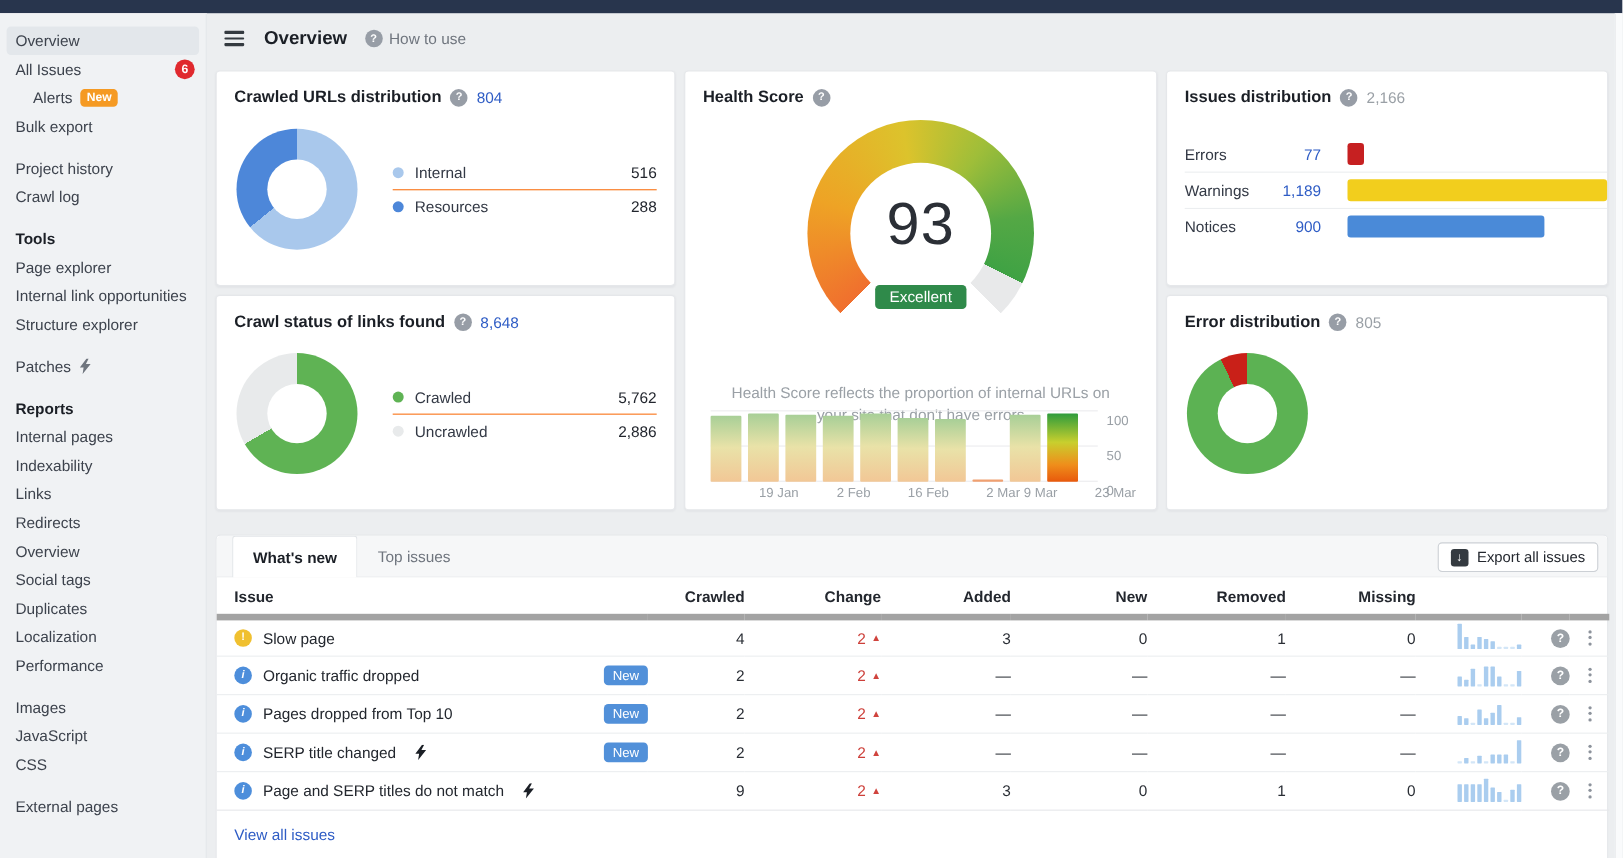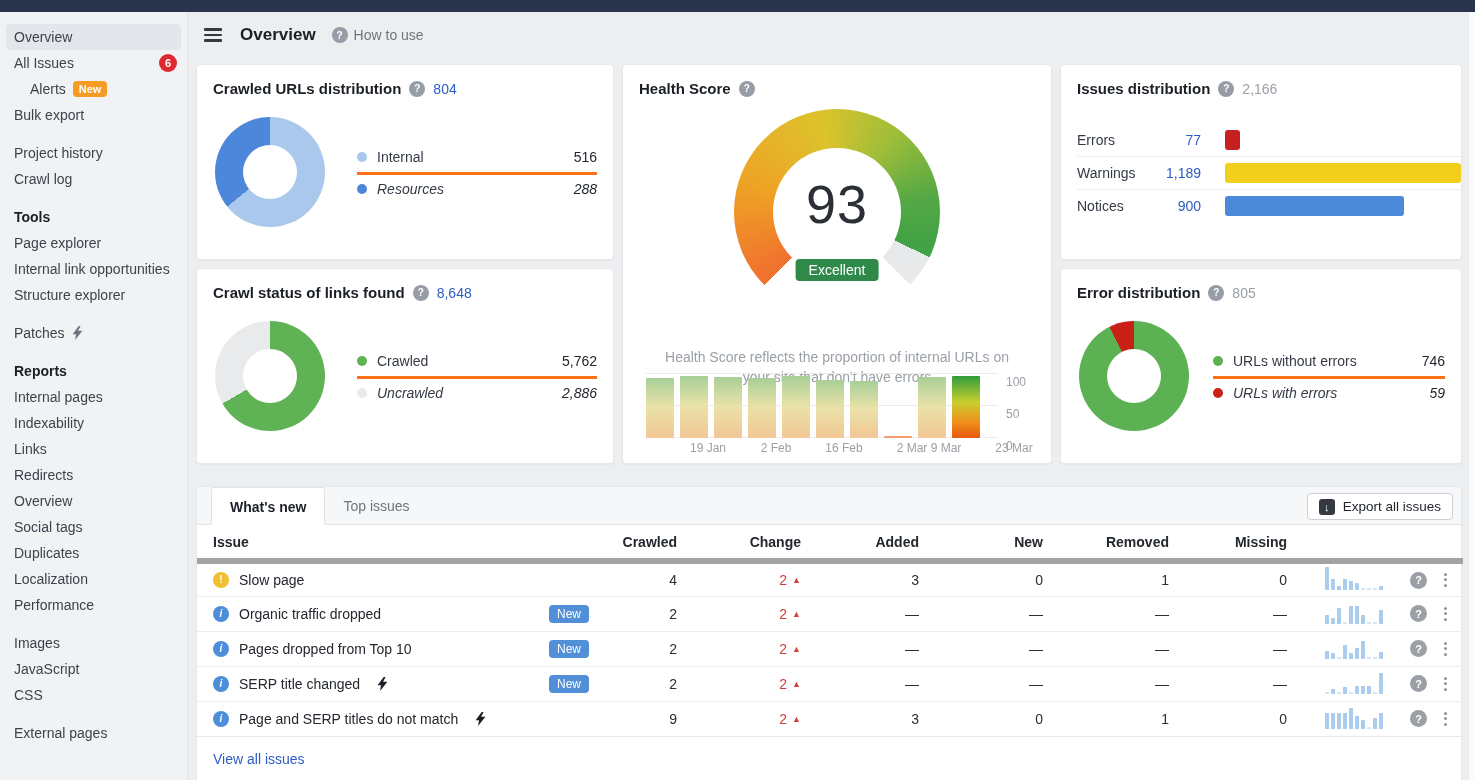--- a/index.html
+++ b/index.html
@@ -41,21 +41,21 @@
   .card-title { font-size:15px; font-weight:bold; color:#1b1f26; }
   .card-total-link { color:#2e5cc5; font-size:14px; }
   .card-total-gray { color:#9aa0a6; font-size:14px; }
 
   
   .donut-row { display:flex; align-items:center; padding:20px 16px 0 18px; gap:32px; }
   .donut { width:110px; height:110px; border-radius:50%; position:relative; flex:none; }
   .donut::after { content:""; position:absolute; inset:28px; background:#fff; border-radius:50%; }
   .legend { flex:1; }
   .legend-row { display:flex; align-items:center; height:30px; gap:10px; }
-  .legend-row + .legend-row { border-top:3px solid #f97316;font-style:italic; }
+  .legend-row + .legend-row { border-top:1px solid #f97316; }
   .legend-dot { width:10px; height:10px; border-radius:50%; flex:none; }
   .legend-label { flex:1; color:#333945; }
   .legend-value { color:#22262e; }
 
   
   .gauge-wrap { width:206px; height:206px; margin:12px auto 0 auto; position:relative; }
   .gauge { width:206px; height:206px; border-radius:50%; position:relative; }
   .gauge::after { content:""; position:absolute; inset:39px; background:#fff; border-radius:50%; }
   .gauge-score { position:absolute; width:100%; text-align:center; top:64px; font-size:54px;
     color:#2b2f36; z-index:2; letter-spacing:1px; }
@@ -369,32 +369,20 @@
       </section>
 
       <section class="card" style="left:872px; top:210px; width:402px; height:196px;">
         <div class="card-head">
           <span class="card-title">Error distribution</span>
           <span class="qicon">?</span>
           <span class="card-total-gray">805</span>
         </div>
         <div class="donut-row" style="gap:24px;">
           <div class="donut" id="donut-errors" style="background: conic-gradient(rgb(92, 178, 83) 0deg, rgb(92, 178, 83) 333.615deg, rgb(201, 32, 24) 333.615deg, rgb(201, 32, 24) 360deg);"></div>
-          <div class="legend" id="legend-errors">
-              <div class="legend-row">
-                <span class="legend-dot" style="background: rgb(92, 178, 83);"></span>
-                <span class="legend-label">URLs without errors</span>
-                <span class="legend-value">746</span>
-              </div>
-              <div class="legend-row">
-                <span class="legend-dot" style="background: rgb(201, 32, 24);"></span>
-                <span class="legend-label">URLs with errors</span>
-                <span class="legend-value">59</span>
-              </div>
-            </div>
         </div>
       </section>
 
       <section class="panel">
         <div class="tabstrip">
           <div class="tab active">What's new</div>
           <div class="tab">Top issues</div>
           <button class="export-btn">
             <span class="export-icon">↓</span>
             <span>Export all issues</span>

